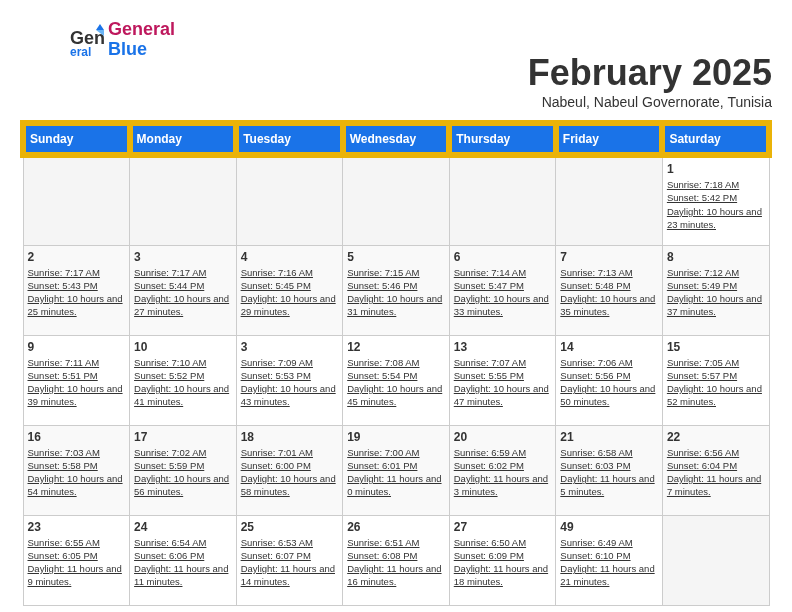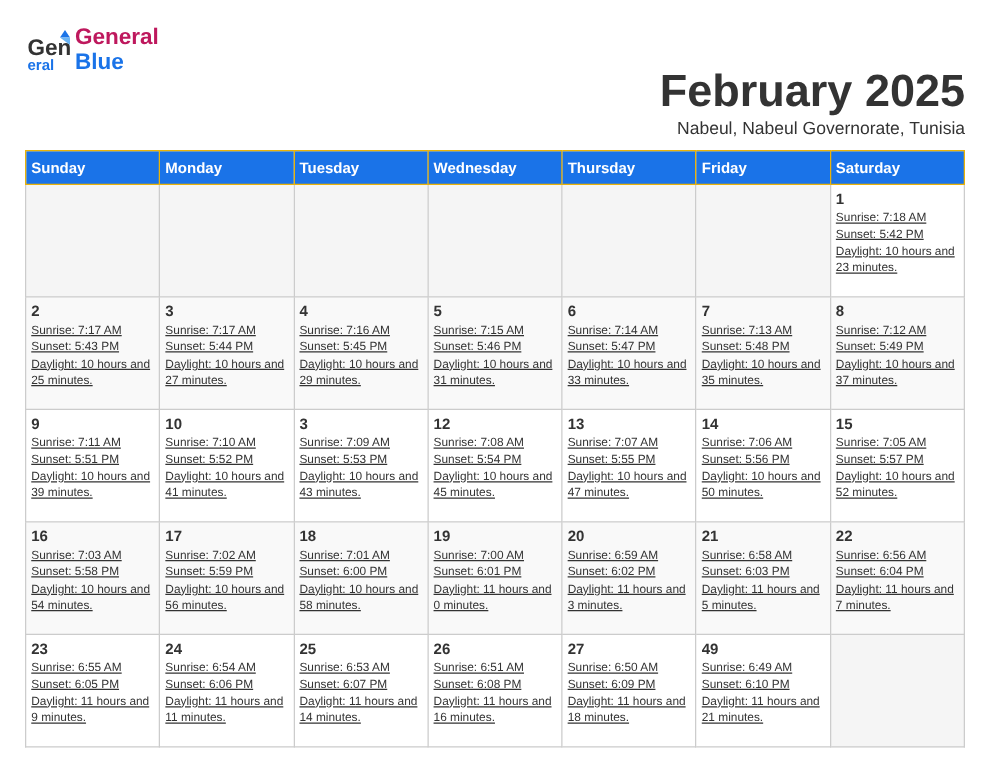--- a/index.html
+++ b/index.html
@@ -39,21 +39,21 @@
       border-collapse: collapse;
       table-layout: fixed;
     }
     th {
       background: #1a73e8;
       color: #fff;
       font-size: 12px;
       font-weight: bold;
       padding: 6px 4px;
       text-align: left;
-      border: 1px solid #eab308;
+      border: 6px solid #eab308;
     }
     td {
       border: 1px solid #ccc;
       vertical-align: top;
       padding: 4px;
       font-size: 10px;
       color: #333;
       height: 90px;
       background: #fff;
     }
@@ -77,21 +77,21 @@
     }
     tr:nth-child(even) td.empty {
       background: #f0f0f0;
     }
   </style>
 </head>
 <body>
 
 <div class="header-area">
   <div class="logo">
-    <div style="display:flex; align-items:center; gap:4px;">
+    <div style="display:flex; align-items:center; gap:4px;margin-left:48px;">
       <svg width="36" height="36" viewBox="0 0 36 36">
         <text x="2" y="22" font-size="18" font-weight="bold" fill="#333" font-family="Arial">Gen</text>
         <text x="2" y="34" font-size="12" font-weight="bold" fill="#1a73e8" font-family="Arial">eral</text>
         <polygon points="28,8 36,8 32,2" fill="#1a73e8"></polygon>
         <polygon points="28,8 36,8 36,14" fill="#6ab4f5"></polygon>
       </svg>
       <div>
         <div style="font-size:18px; font-weight:bold; color:#be185d; line-height:1.1;">General</div>
         <div style="font-size:18px; font-weight:bold; color:#1a73e8; line-height:1.1;">Blue</div>
       </div>

